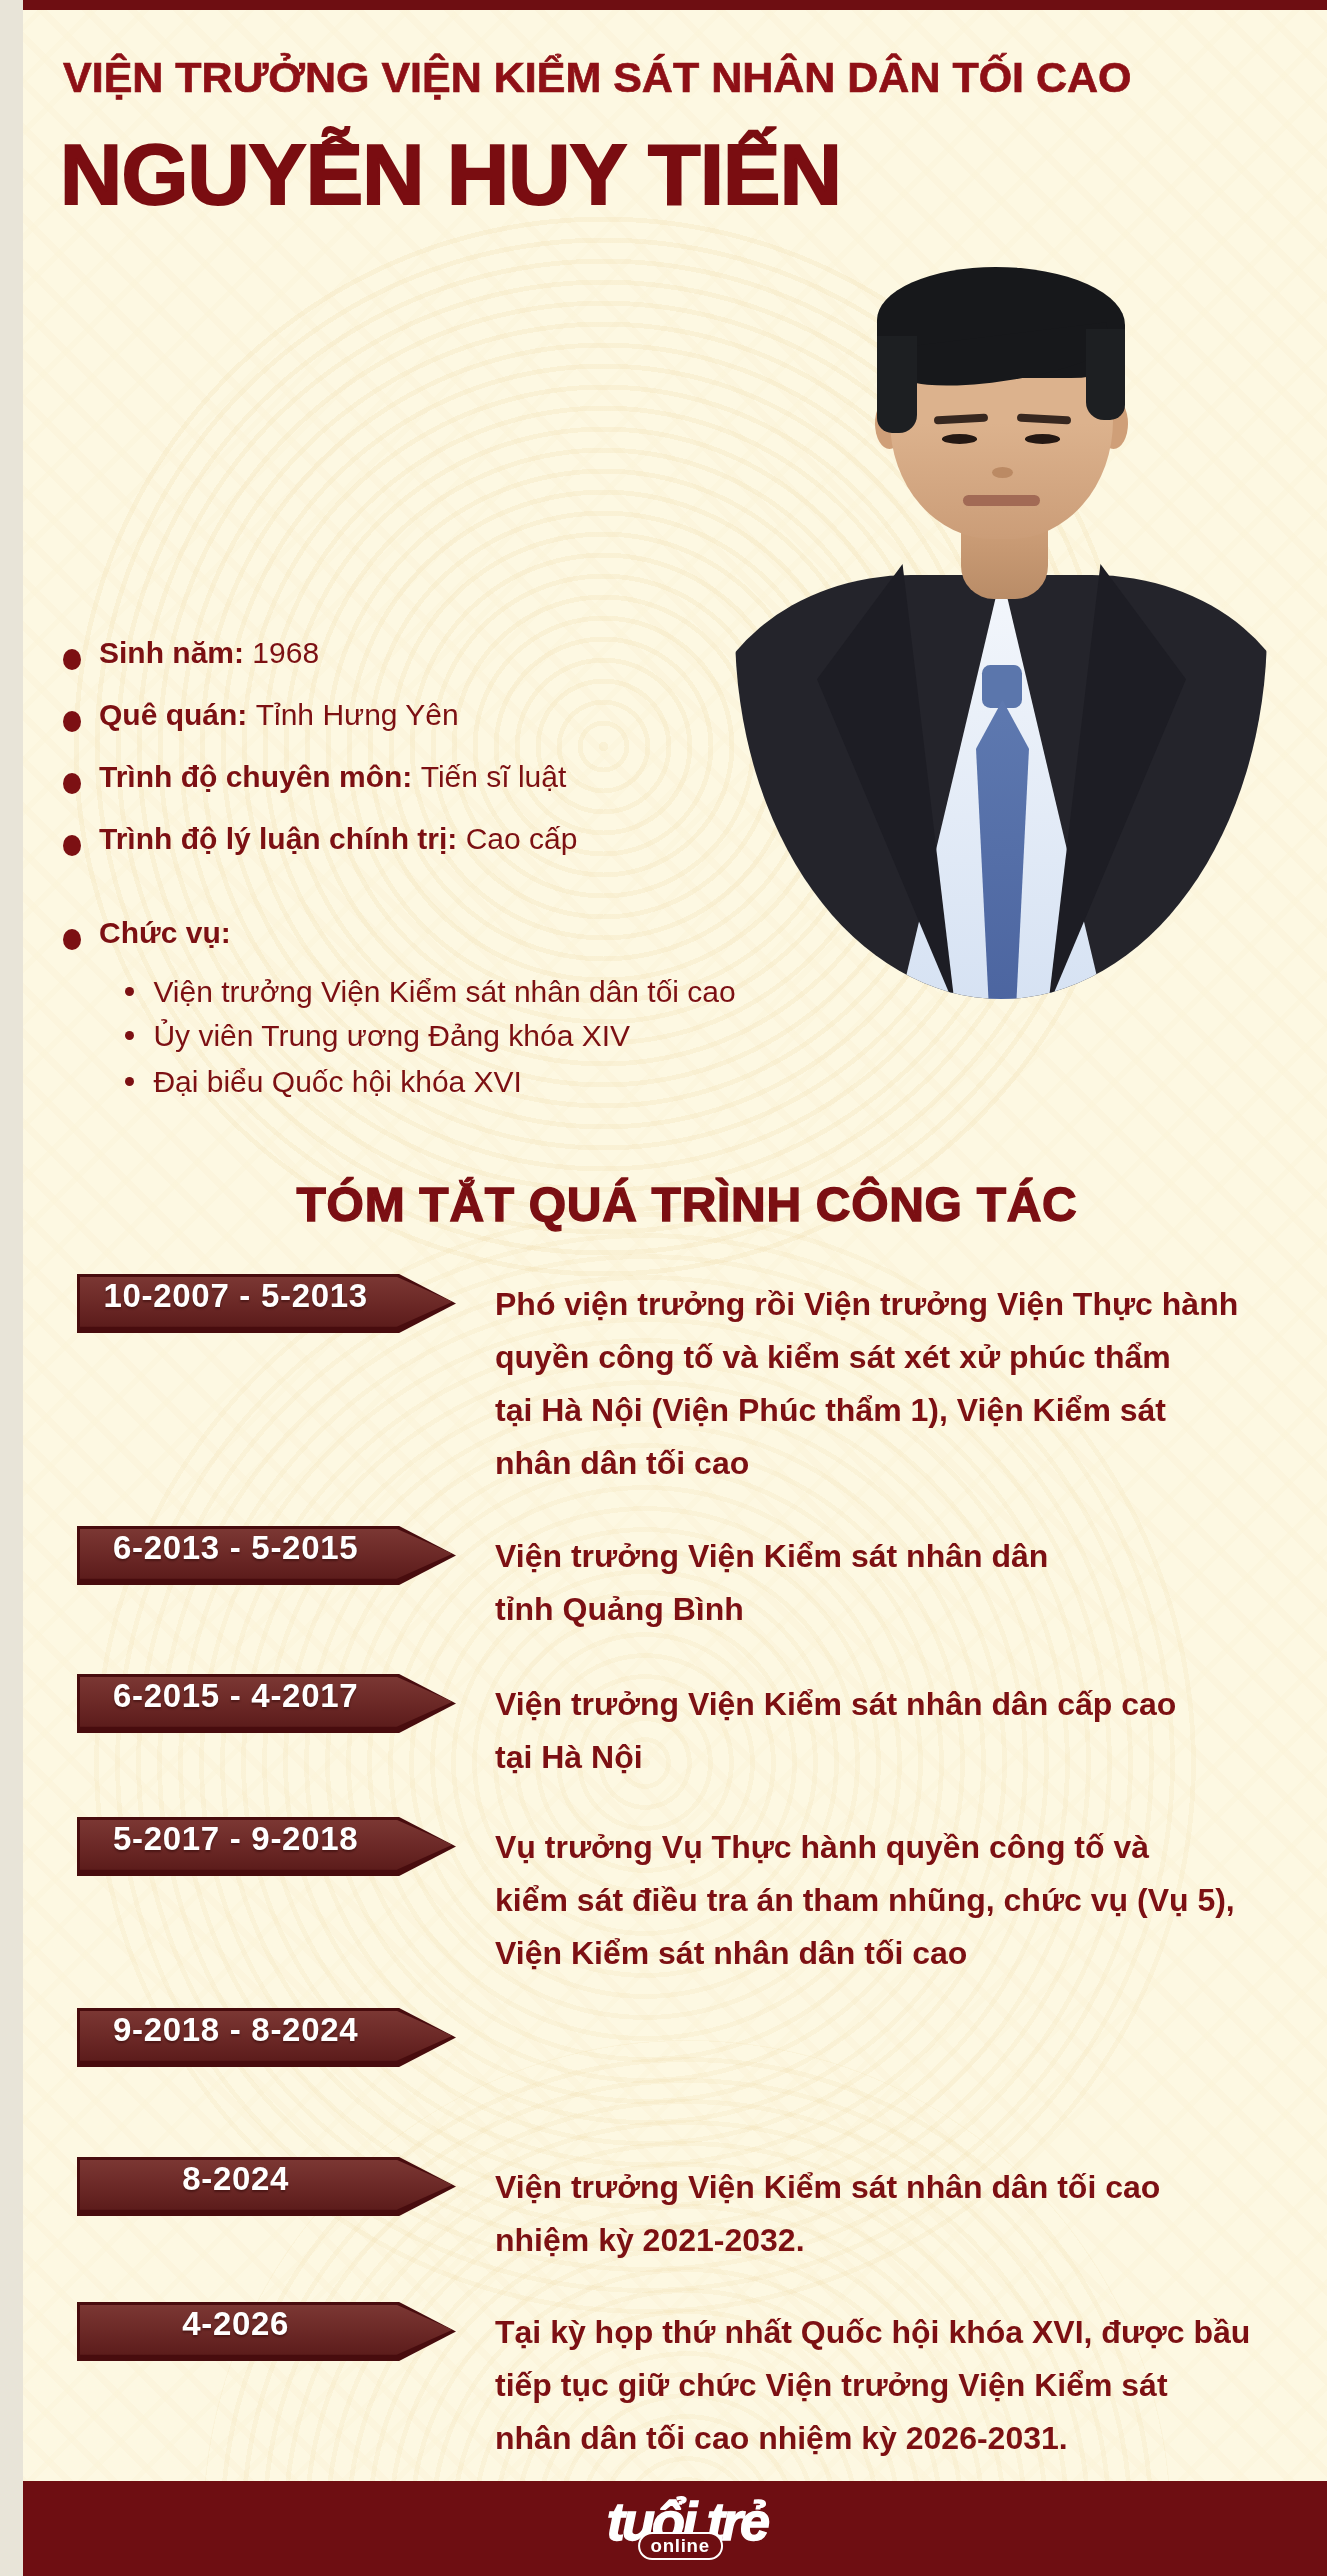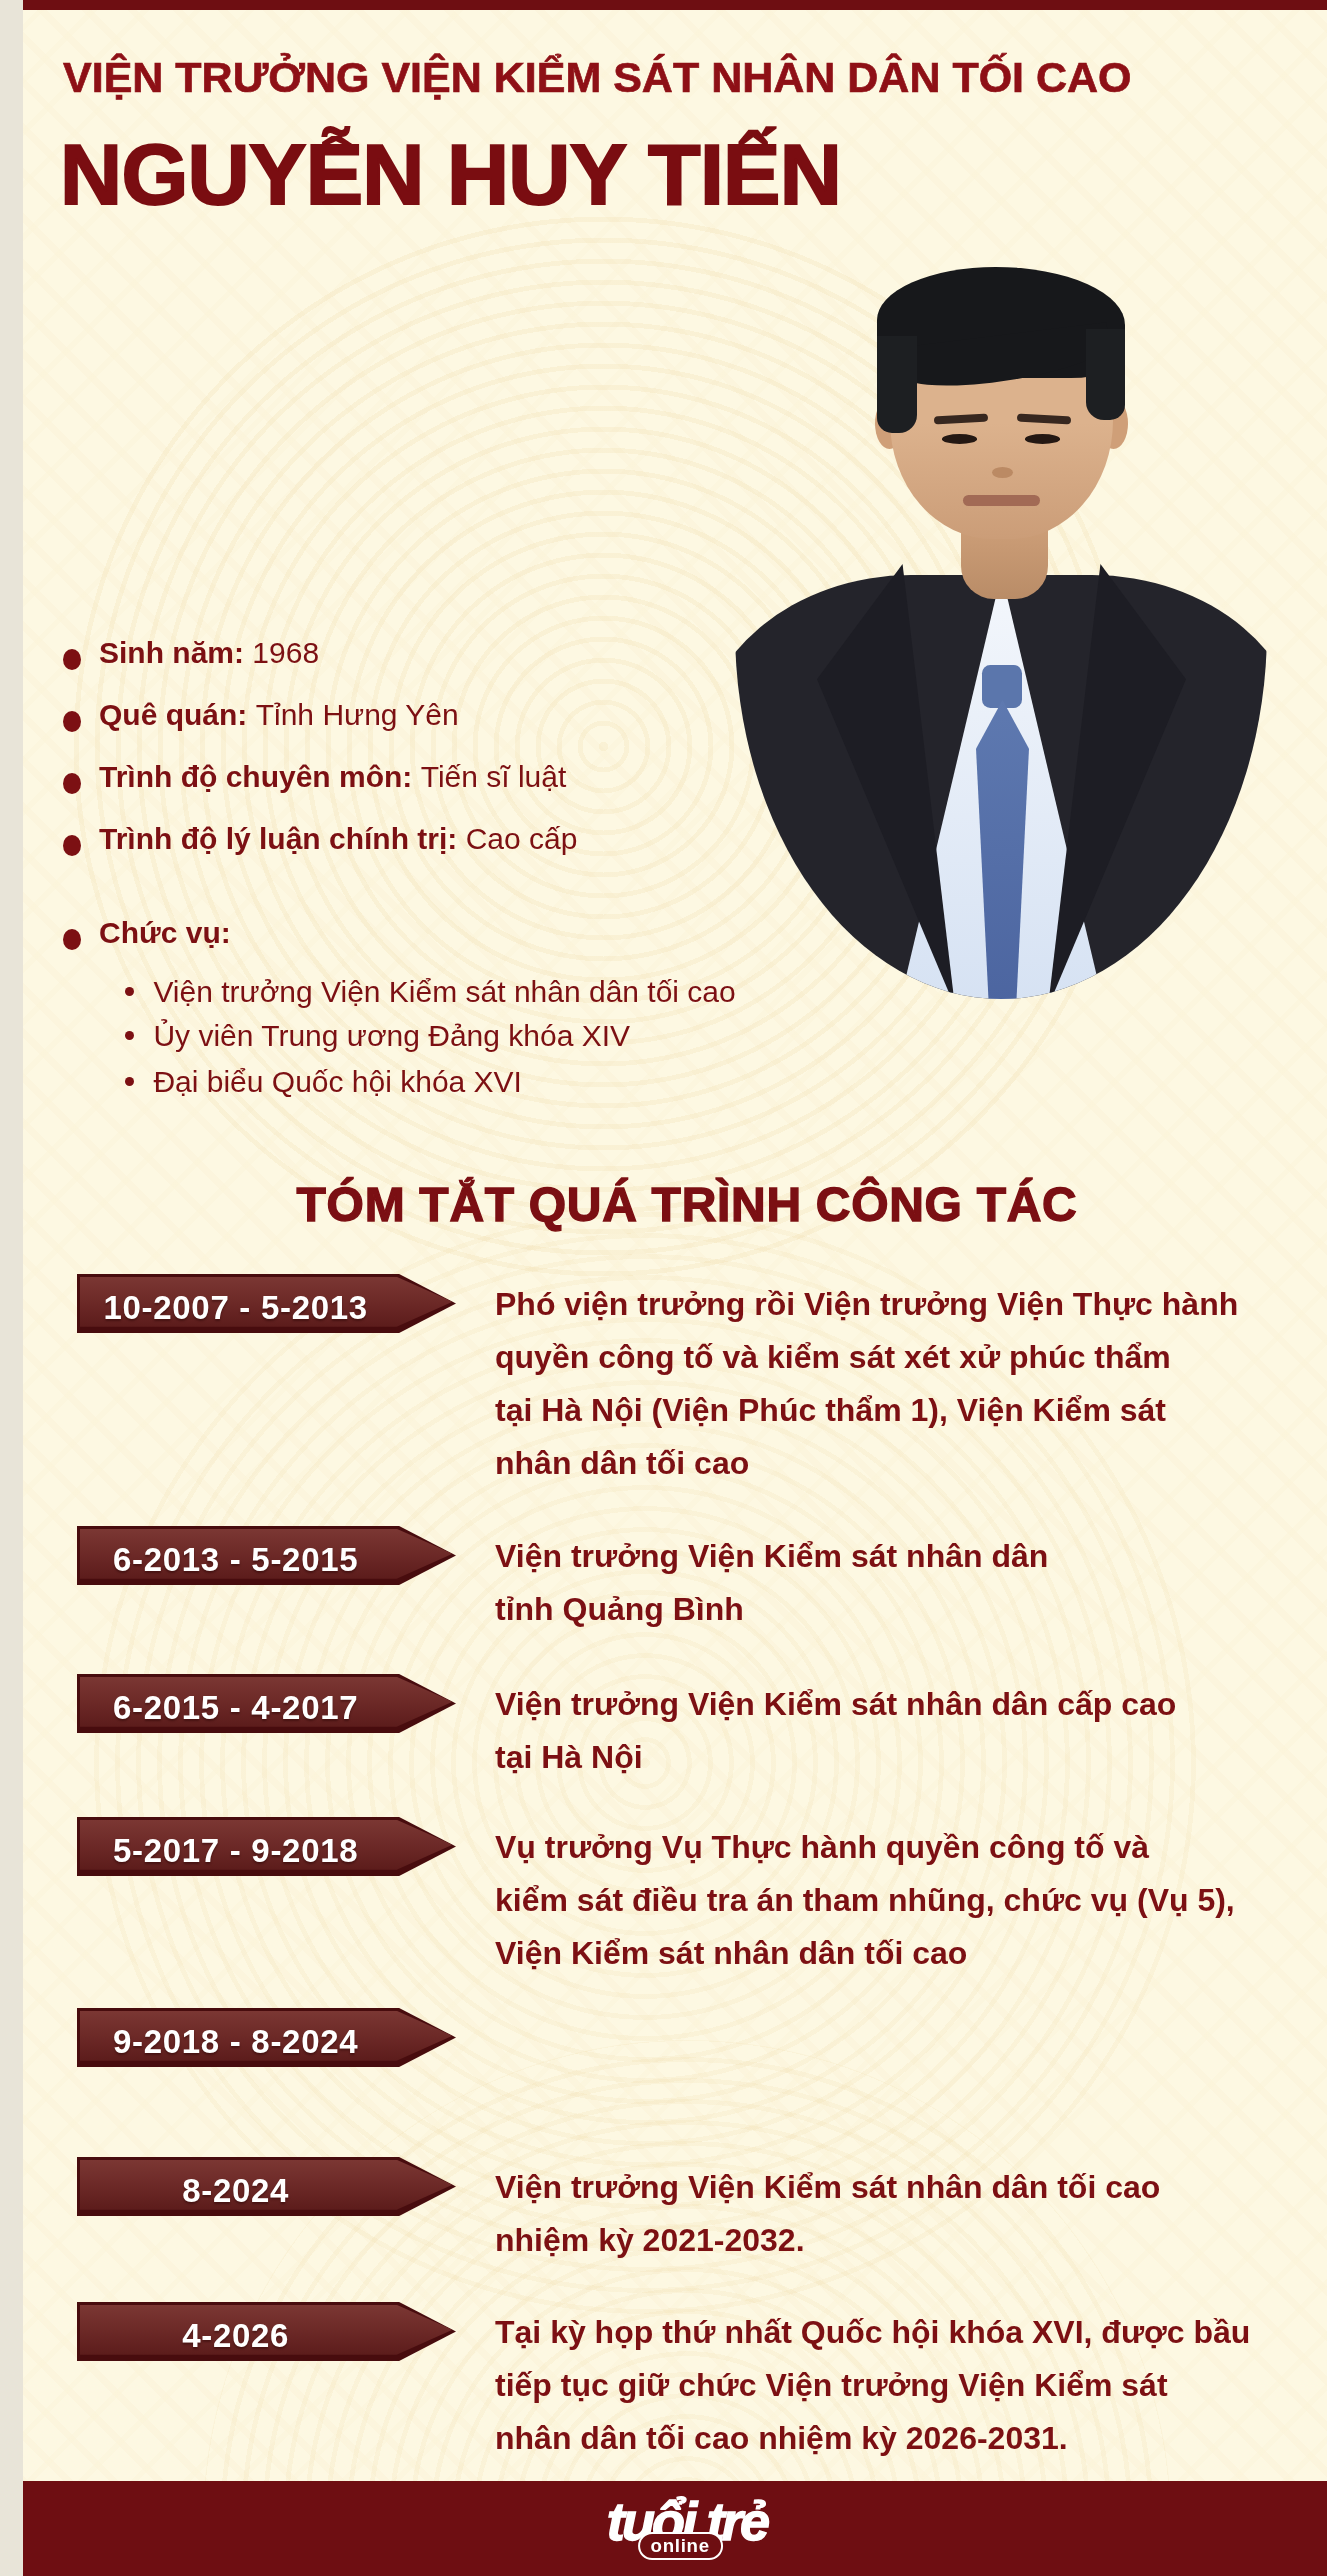--- a/index.html
+++ b/index.html
@@ -81,21 +81,21 @@
   .sub-text{font-size:30px;color:#7c1013;white-space:nowrap;}
   
   .tl-title{position:absolute;left:0;top:1176px;width:1328px;text-align:center;
     font-size:48px;line-height:57px;font-weight:700;color:#7b0f13;
     -webkit-text-stroke:1.4px #7b0f13;letter-spacing:0.7px;}
   .arrow{position:absolute;left:54px;width:379px;height:59px;background:#480c0e;
     clip-path:polygon(0 0,85% 0,100% 50%,85% 100%,0 100%);}
   .arrow-inner{position:absolute;left:2.8px;top:2.8px;right:3.5px;bottom:6.2px;
     background:linear-gradient(180deg,#7b3733 0%,#6b2826 55%,#5c1c1b 100%);
     clip-path:polygon(0 0,85% 0,100% 50%,85% 100%,0 100%);
-    display:flex;align-items:flex-end;justify-content:center;padding-right:61px;box-sizing:border-box;}
+    display:flex;align-items:flex-start;justify-content:center;padding-right:61px;box-sizing:border-box;}
   .period{font-size:33px;font-weight:700;color:#ffffff;white-space:nowrap;
     text-shadow:0 2.1px 2.1px rgba(40,5,5,.45);letter-spacing:0.7px;}
   .tl-text{position:absolute;left:472px;width:837px;font-size:32px;font-weight:700;
     color:#7c1013;}
   .tl-line{height:53px;line-height:53px;white-space:nowrap;}
 </style>
 </head>
 <body>
 
 <div class="page">

